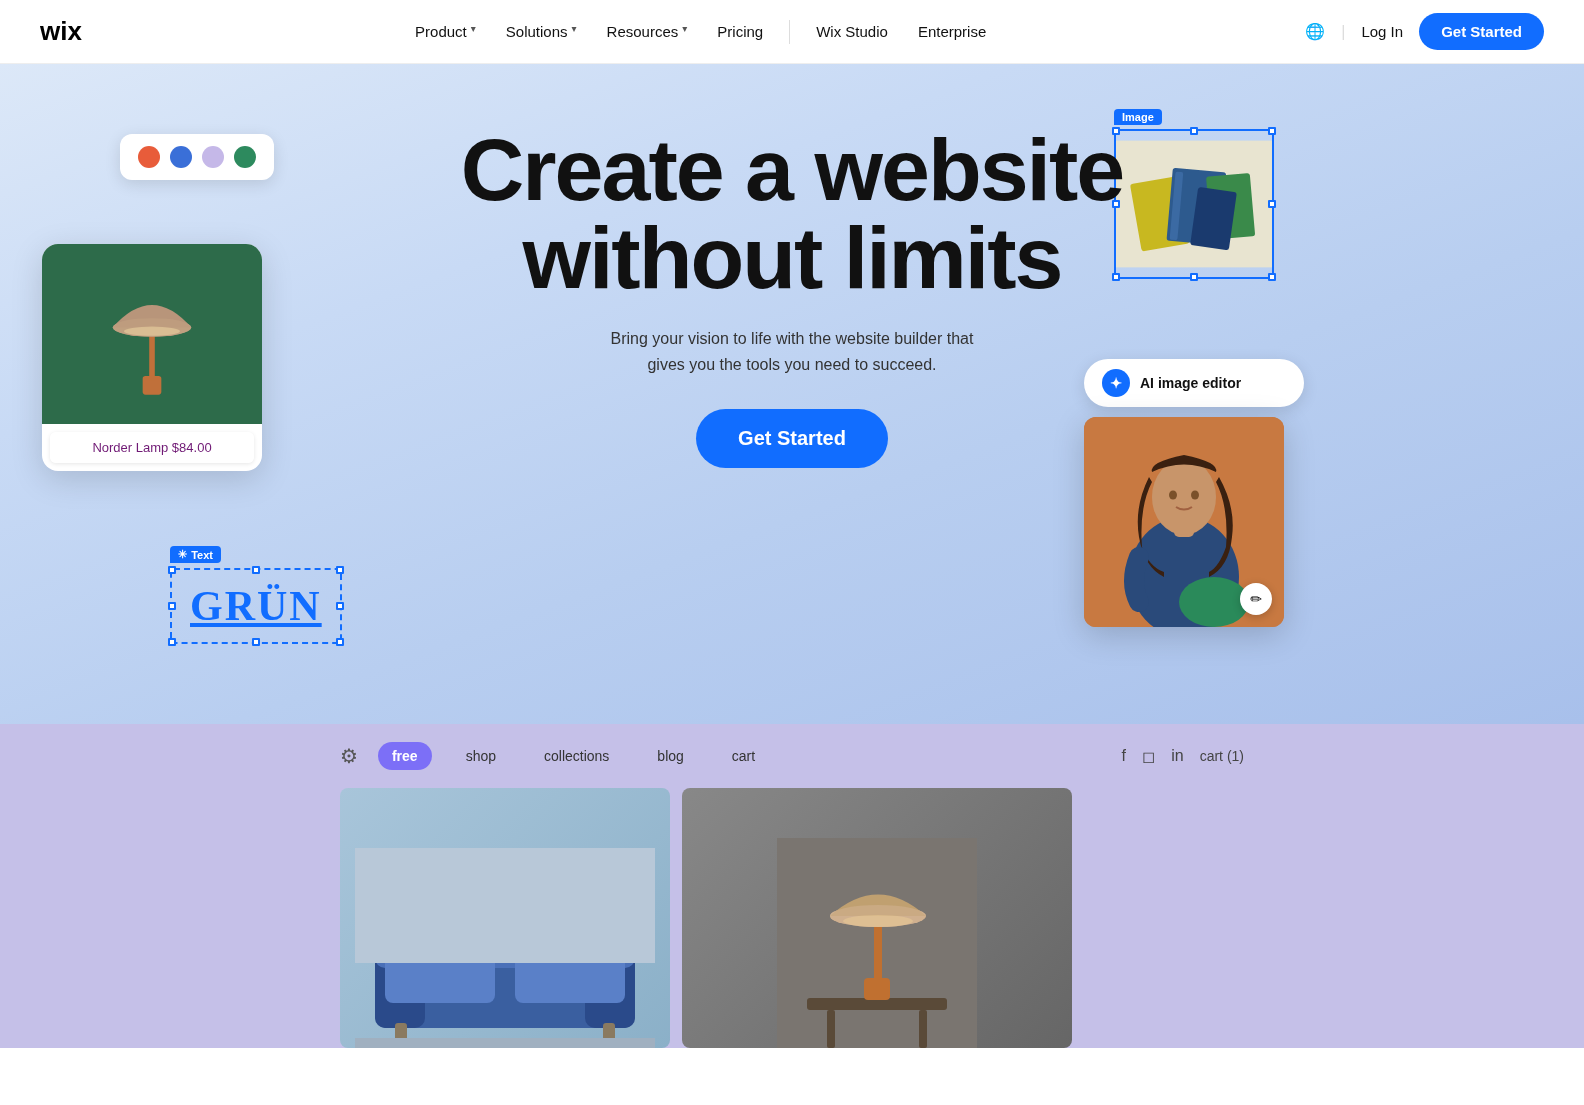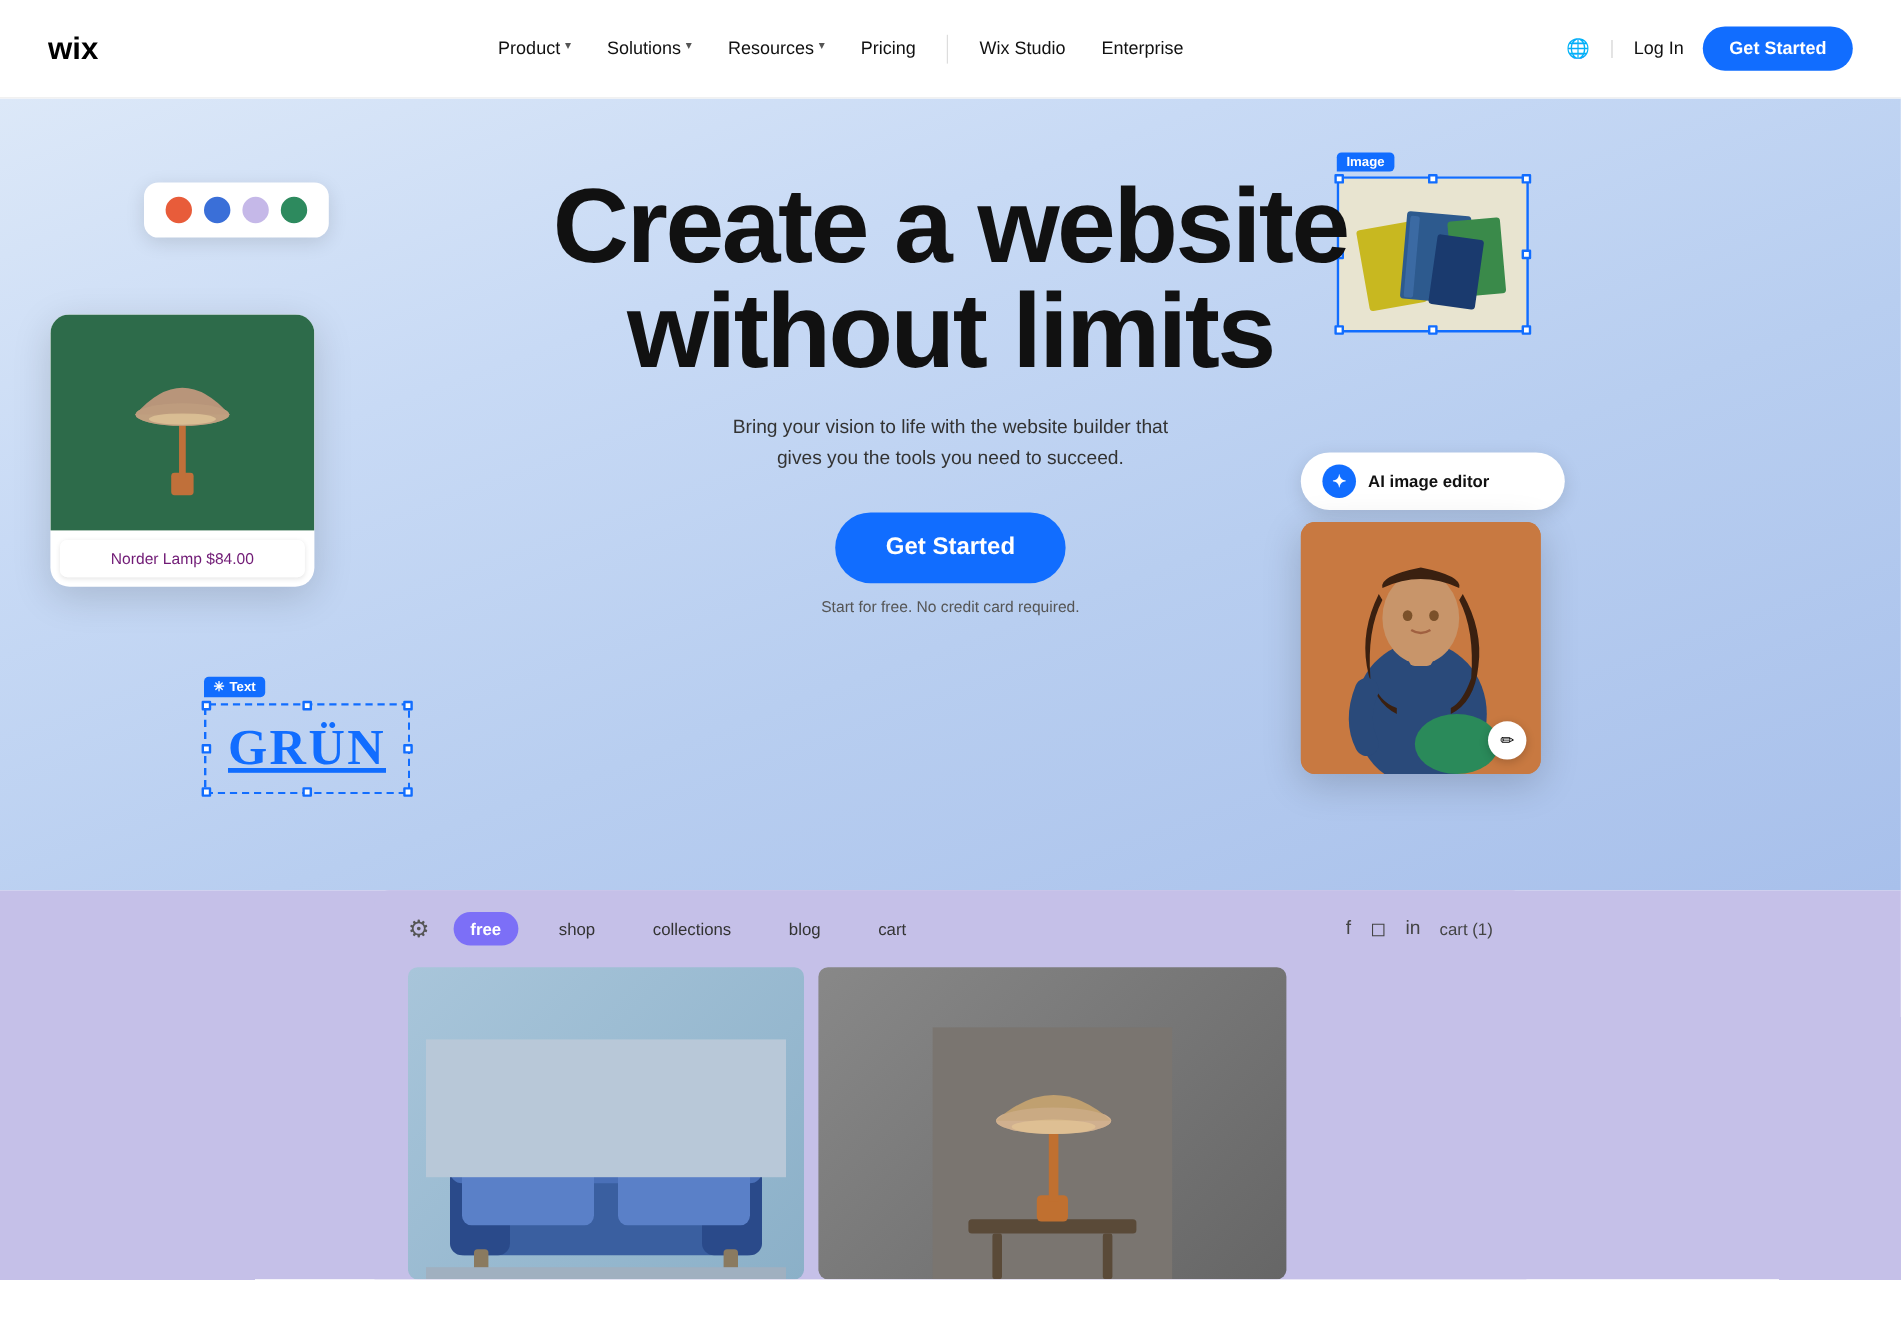--- a/index.html
+++ b/index.html
@@ -1,21 +1,21 @@
 <!DOCTYPE html>
 <html><head>
   <meta charset="utf-8">
   <style>
     * { margin: 0; padding: 0; box-sizing: border-box; }
     body { font-family: 'Helvetica Neue', Arial, sans-serif; background: #fff; overflow-x: hidden; width: 1584px; }
 
     
     nav {
       display: flex; align-items: center; justify-content: space-between;
-      padding: 0 40px; height: 82px; background: #fff;
+      padding: 0 40px; height: 64px; background: #fff;
       border-bottom: 1px solid #eee; position: relative; z-index: 10;
     }
     .nav-logo { display: flex; align-items: center; }
     .nav-logo svg { width: 56px; height: 28px; }
     .nav-links { display: flex; align-items: center; gap: 6px; }
     .nav-link {
       display: flex; gap: 4px;
       padding: 8px 12px; font-size: 15px; color: #111;
       cursor: pointer; border-radius: 6px; text-decoration: none;
     }
@@ -106,21 +106,21 @@
     .ch-br { bottom: -4px; right: -4px; }
     .ch-tm { top: -4px; left: 50%; transform: translateX(-50%); }
     .ch-bm { bottom: -4px; left: 50%; transform: translateX(-50%); }
     .ch-ml { top: 50%; left: -4px; transform: translateY(-50%); }
     .ch-mr { top: 50%; right: -4px; transform: translateY(-50%); }
 
     
     .image-widget {
       position: absolute; right: 280px; top: 65px;
       border: 2px solid #116dff; border-radius: 4px;
-      width: 160px; height: 130px; background: transparent;
+      width: 160px; height: 150px; background: transparent;
     }
     .image-widget-label {
       position: absolute; top: -22px; left: -2px;
       background: #116dff; color: #fff; font-size: 11px; font-weight: 600;
       padding: 2px 8px; border-radius: 4px 4px 4px 0;
     }
     .books-img {
       width: 100%; height: 100%; object-fit: cover;
       display: flex; align-items: center; justify-content: center; overflow: hidden;
     }
@@ -277,23 +277,20 @@
   <div class="hero-content">
     <h1 class="hero-headline">
       <span>Create a website without limits</span>
     </h1>
     <p class="hero-sub">
       Bring your vision to life with the website builder that<br>gives you the tools you need to succeed.
     </p>
     <button class="btn-hero-start">
       <span>Get Started</span>
     </button>
-    <p class="hero-fine-print">
-      <span>Start for free. No credit card required.</span>
-    </p>
   </div>
 
   <div class="gruen-widget" style="position:absolute;left:170px;bottom:80px;">
     <div class="gruen-label">
       <span>✳</span>
       <span>Text</span>
     </div>
     <div class="gruen-text">
       <span>GRÜN</span>
     </div>

